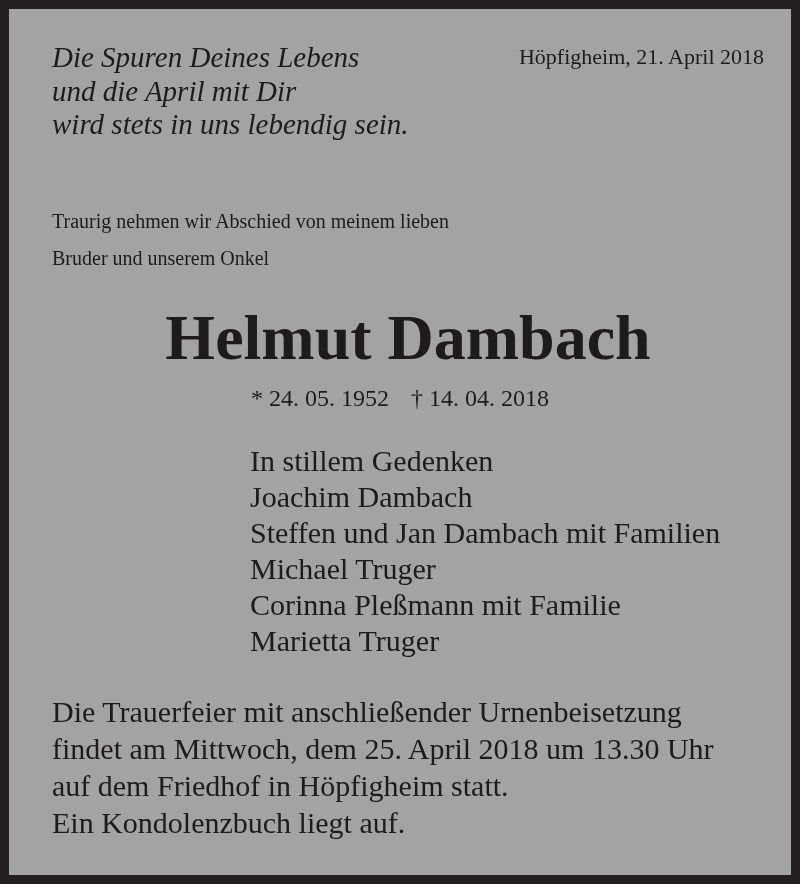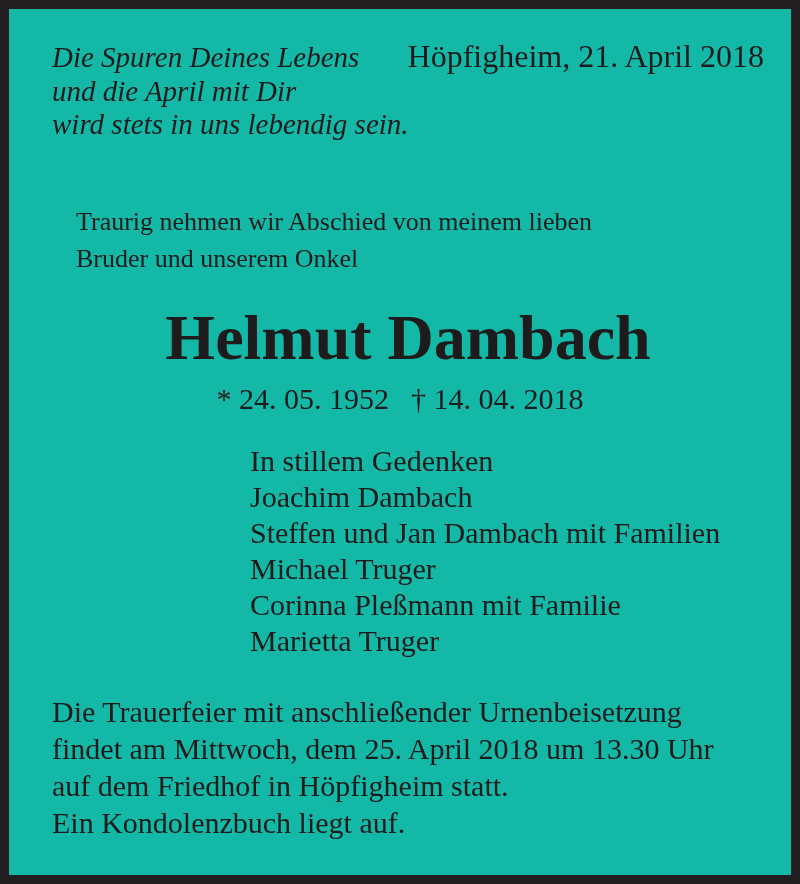--- a/index.html
+++ b/index.html
@@ -6,73 +6,72 @@
   html, body {
     margin: 0;
     padding: 0;
     background: #ffffff;
   }
   .page {
     position: relative;
     width: 800px;
     height: 884px;
     box-sizing: border-box;
-    background: #14b8a6;
+    background: #a3a3a3;
     border: 9px solid #231f20;
     font-family: "Liberation Serif", "DejaVu Serif", serif;
     color: #1d1b1c;
     overflow: hidden;
   }
   
   .epigraph {
     position: absolute;
     left: 43px;
     top: 32px;
     font-style: italic;
     font-size: 29px;
     line-height: 33.5px;
     white-space: nowrap;
   }
   .dateline {
     position: absolute;
     right: 27px;
     top: 31px;
-    font-size: 32px;
+    font-size: 22px;
     line-height: 33px;
     white-space: nowrap;
   }
   .intro {
     position: absolute;
     left: 43px;
     top: 194px;
-    font-size: 26px;
+    font-size: 20px;
     line-height: 37px;
     white-space: nowrap;
-    margin-left: 24px;
   }
   .name {
     position: absolute;
     left: 0;
     top: 293px;
     width: 100%;
     margin: 0;
     text-align: center;
     font-size: 64px;
     font-weight: bold;
     line-height: 72px;
     white-space: nowrap;
     padding-left: 8px;
   }
   .dates {
     position: absolute;
     left: 0;
     top: 373px;
     width: 100%;
     text-align: center;
-    font-size: 30px;
+    font-size: 24px;
     line-height: 33px;
     white-space: nowrap;
   }
   .dates .death {
     margin-left: 22px;
   }
   .mourners {
     position: absolute;
     left: 241px;
     top: 434px;

